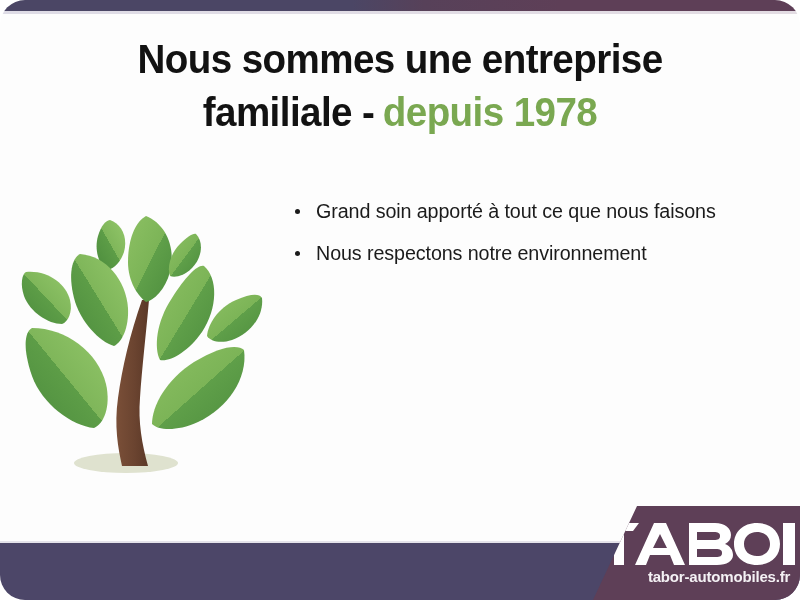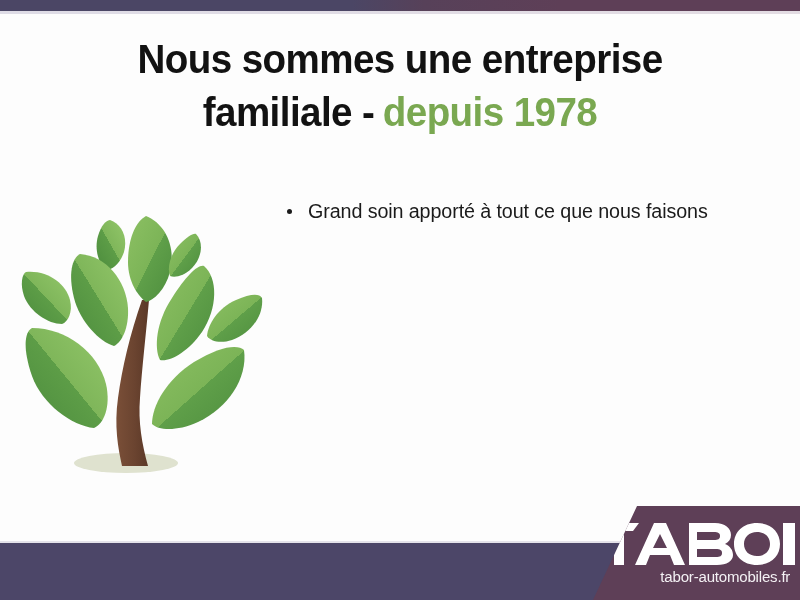--- a/index.html
+++ b/index.html
@@ -14,20 +14,21 @@
     background: #ffffff;
     font-family: "Liberation Sans", "DejaVu Sans", sans-serif;
   }
 
   .slide {
     position: relative;
     width: 800px;
     height: 600px;
     background: #fdfdfd;
     overflow: hidden;
+    border-radius: 25px;
   }
 
   
   .top-bar {
     position: absolute;
     left: 0;
     top: 0;
     width: 800px;
     height: 11px;
     background: linear-gradient(90deg,
@@ -83,21 +84,21 @@
   }
   .tree-art svg {
     display: block;
     width: 100%;
     height: 100%;
   }
 
   
   .bullets {
     position: absolute;
-    left: 284px;
+    left: 292px;
     top: 190px;
     width: 500px;
     margin: 0;
     padding: 0;
     list-style: none;
   }
   .bullet-row {
     position: relative;
     height: 42px;
     padding-left: 24px;
@@ -152,20 +153,21 @@
     height: 99px;
     background: #5e3f57;
     clip-path: polygon(38px 100%, 82px 5px, 100% 5px, 100% 100%);
   }
   .logo-inner {
     position: absolute;
     left: 0;
     top: 0;
     width: 245px;
     height: 99px;
+    font-weight: bold;
   }
 
   .logo-wordmark {
     position: absolute;
     left: 44px;
     top: 22px;
     width: 196px;
     height: 42px;
   }
   .logo-wordmark svg {
@@ -260,20 +262,24 @@
                  C134 224 148 198 176 180 C202 164 220 162 226 168 Z" fill="url(#lfA)"></path>
       </g>
     </svg>
   </div>
 
   <ul class="bullets">
     <li class="bullet-row">
       <span class="bullet-dot"></span>
       <span class="bullet-text">Grand soin apporté à tout ce que nous faisons</span>
     </li>
+    <li class="bullet-row">
+      <span class="bullet-dot"></span>
+      <span class="bullet-text">Nous respectons notre environnement</span>
+    </li>
   </ul>
 
   <div class="bottom-bar-hairline"></div>
   <div class="bottom-bar"></div>
 
   <div class="logo-panel">
     <div class="logo-inner">
       <div class="logo-wordmark">
         <svg viewBox="0 0 196 42" xmlns="http://www.w3.org/2000/svg" aria-hidden="true">
           <g fill="#ffffff">

